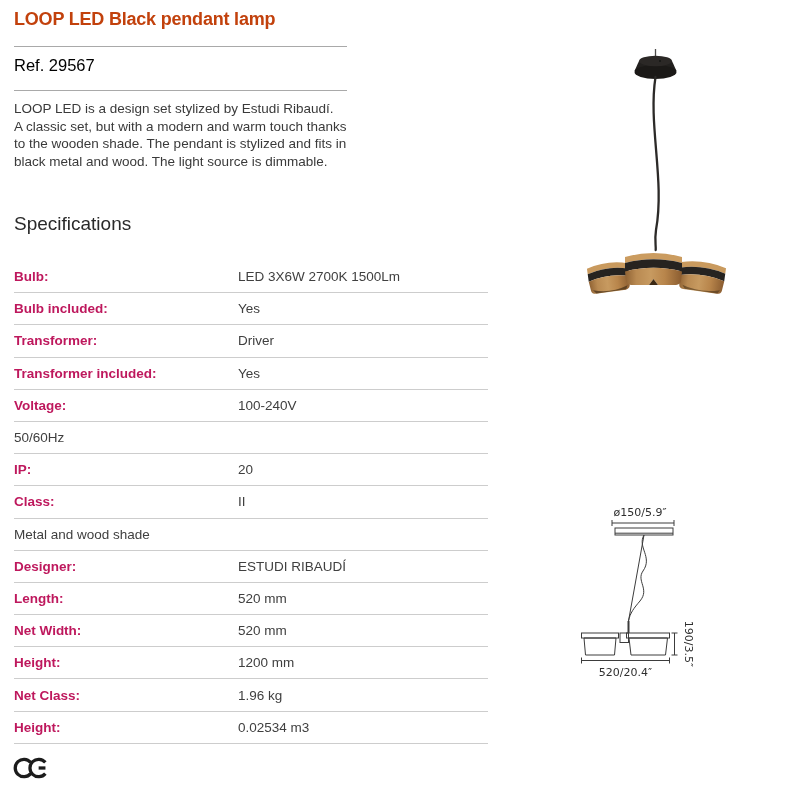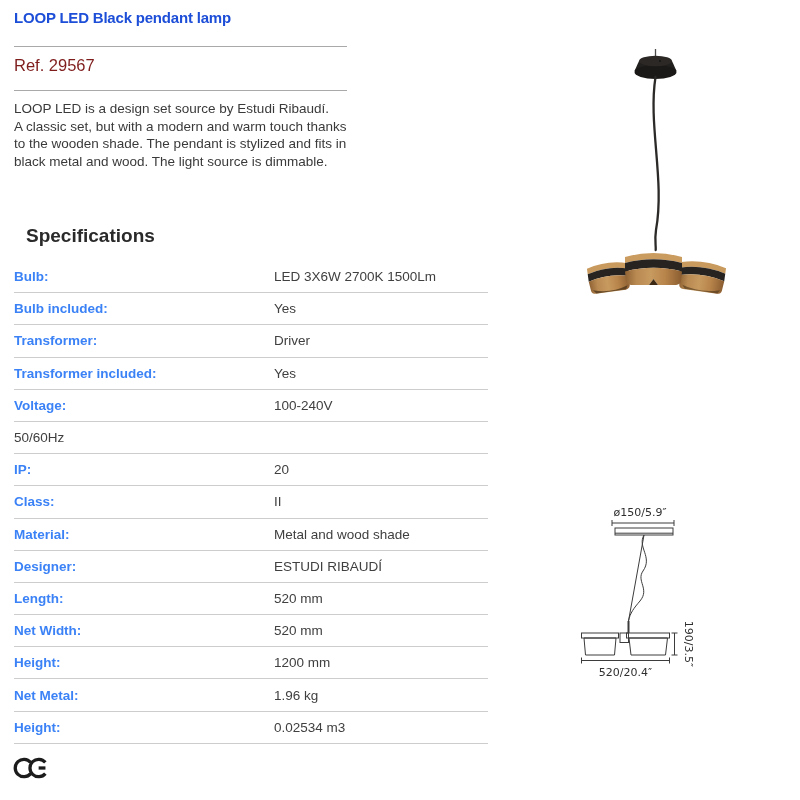--- a/index.html
+++ b/index.html
@@ -2,49 +2,49 @@
 <html><head>
 <meta charset="utf-8">
 <style>
   html,body{margin:0;padding:0;}
   body{
     width:800px;height:800px;background:#ffffff;position:relative;
     font-family:"Liberation Sans", sans-serif;color:#3a3a3a;overflow:hidden;
   }
   .abs{position:absolute;}
   .page-title{
-    left:14px;top:9px;font-size:15px;font-weight:bold;color:#1d4ed8;
+    left:14px;top:9px;font-size:18px;font-weight:bold;color:#c2410c;
     margin:0;letter-spacing:-0.2px;white-space:nowrap;
   }
   .rule{height:1px;background:#a9a9a9;width:333px;left:14px;}
   #rule-title{top:46px;}
   #rule-ref{top:90px;}
-  .ref-line{left:14px;top:56px;font-size:16.5px;color:#7f1d1d;white-space:nowrap;}
+  .ref-line{left:14px;top:56px;font-size:16.5px;color:#000000;white-space:nowrap;}
   .description{left:14px;top:100px;font-size:13.5px;line-height:17.6px;color:#3a3a3a;}
   .description div{white-space:nowrap;}
-  .spec-heading{left:14px;top:213px;font-size:19px;font-weight:bold;color:#2a2a2a;margin:12px;white-space:nowrap;}
+  .spec-heading{left:14px;top:213px;font-size:19px;font-weight:normal;color:#2a2a2a;margin:0;white-space:nowrap;}
   .spec-table{left:14px;top:261px;width:474px;}
   .spec-row{display:flex;align-items:center;height:31.2px;border-bottom:1px solid #cdcdcd;}
-  .spec-label{width:260px;font-weight:bold;font-size:13.5px;color:#3b82f6;white-space:nowrap;}
+  .spec-label{width:224px;font-weight:bold;font-size:13.5px;color:#be185d;white-space:nowrap;}
   .spec-value{font-size:13.5px;color:#404040;white-space:nowrap;}
   .product-photo{left:585px;top:30px;}
   .dim-diagram{left:560px;top:495px;}
   .dim-text{font-family:"DejaVu Sans", sans-serif;font-size:11px;fill:#2e2e2e;}
   .ce-mark{left:13px;top:757px;}
 </style>
 </head>
 <body>
 
 <h1 class="abs page-title">LOOP LED Black pendant lamp</h1>
 <div class="abs rule" id="rule-title"></div>
 <div class="abs ref-line">Ref. 29567</div>
 <div class="abs rule" id="rule-ref"></div>
 
 <div class="abs description">
-  <div>LOOP LED is a design set source by Estudi Ribaudí.</div>
+  <div>LOOP LED is a design set stylized by Estudi Ribaudí.</div>
   <div>A classic set, but with a modern and warm touch thanks</div>
   <div>to the wooden shade. The pendant is stylized and fits in</div>
   <div>black metal and wood. The light source is dimmable.</div>
 </div>
 
 <h2 class="abs spec-heading">Specifications</h2>
 
 <div class="abs spec-table">
   <div class="spec-row">
     <div class="spec-label">Bulb:</div>
@@ -71,41 +71,40 @@
   </div>
   <div class="spec-row">
     <div class="spec-label">IP:</div>
     <div class="spec-value">20</div>
   </div>
   <div class="spec-row">
     <div class="spec-label">Class:</div>
     <div class="spec-value">II</div>
   </div>
   <div class="spec-row">
-    <div class="spec-label">Material:</div>
     <div class="spec-value">Metal and wood shade</div>
   </div>
   <div class="spec-row">
     <div class="spec-label">Designer:</div>
     <div class="spec-value">ESTUDI RIBAUDÍ</div>
   </div>
   <div class="spec-row">
     <div class="spec-label">Length:</div>
     <div class="spec-value">520 mm</div>
   </div>
   <div class="spec-row">
     <div class="spec-label">Net Width:</div>
     <div class="spec-value">520 mm</div>
   </div>
   <div class="spec-row">
     <div class="spec-label">Height:</div>
     <div class="spec-value">1200 mm</div>
   </div>
   <div class="spec-row">
-    <div class="spec-label">Net Metal:</div>
+    <div class="spec-label">Net Class:</div>
     <div class="spec-value">1.96 kg</div>
   </div>
   <div class="spec-row">
     <div class="spec-label">Height:</div>
     <div class="spec-value">0.02534 m3</div>
   </div>
 </div>
 
 <svg class="abs product-photo" width="148" height="270" viewBox="0 0 148 270" aria-hidden="true">
   <defs>

